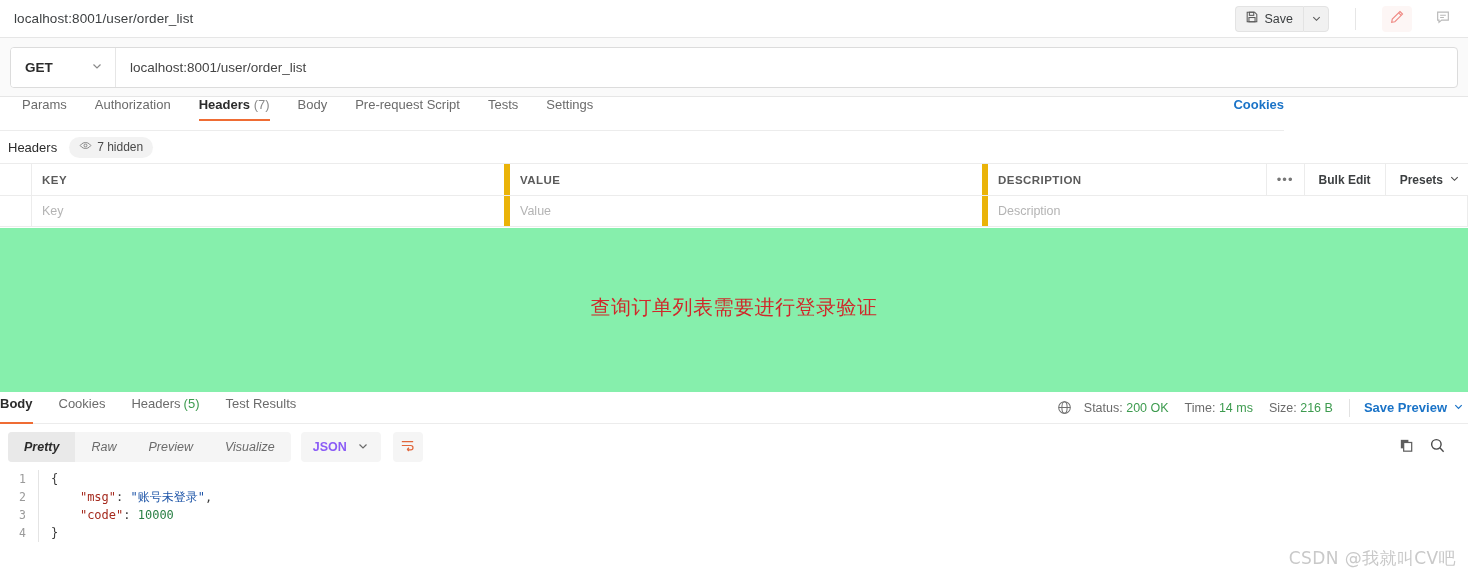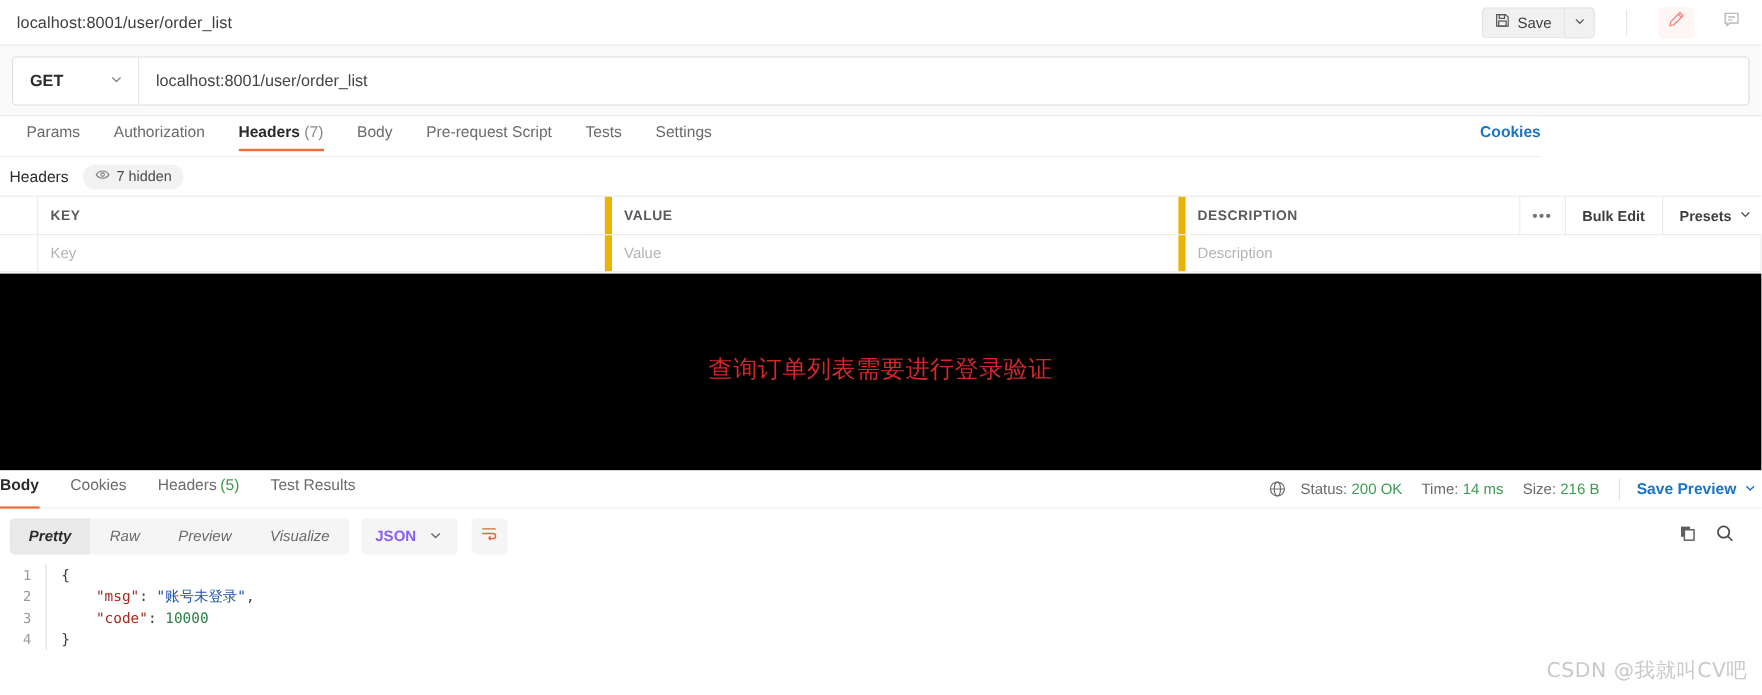--- a/index.html
+++ b/index.html
@@ -73,21 +73,21 @@
   }
   .send-caret {
     background:#0f7ae5; width:36px; height:41px; border-radius:0 4px 4px 0;
     display:flex; align-items:center; justify-content:center; cursor:pointer;
     border-left:1px solid #2e8bea;
   }
 
   
   .reqtabs {
     position:absolute; left:0; top:97px; width:1284px; height:34px;
-    border-bottom:1px solid #ececec; display:flex; align-items:center;
+    border-bottom:1px solid #ececec; display:flex; align-items:flex-start;
     padding-left:8px; background:#fff;
   }
   .rtab {
     position:relative; font-size:13px; color:#6b6b6b; padding:0 14px 9px;
     cursor:pointer; white-space:nowrap;
   }
   .rtab.active { color:#2b2b2b; font-weight:600; }
   .rtab.active::after {
     content:""; position:absolute; left:14px; right:14px; bottom:0;
     height:2px; background:#ef6c34;
@@ -133,21 +133,21 @@
   }
   .tool-btn {
     display:flex; align-items:center; justify-content:center; height:32px;
     padding:0 14px; font-size:12px; font-weight:bold; color:#3c3f41;
     border-right:1px solid #ececec; cursor:pointer; white-space:nowrap;
   }
   .tool-btn.last { border-right:none; padding-right:8px; gap:6px; }
 
   
   .bodyarea {
-    position:absolute; left:0; top:228px; width:1468px; height:164px; background:#000000;
+    position:absolute; left:0; top:228px; width:1468px; height:164px; background:#86efac;
   }
   .redmsg {
     position:absolute; left:0; right:0; top:66px; text-align:center;
     color:#d0282a; font-size:20px; letter-spacing:.5px;
     font-family:"DejaVu Sans", sans-serif;
   }
 
   
   .respbar {
     position:absolute; left:0; top:392px; width:1468px; height:32px;

